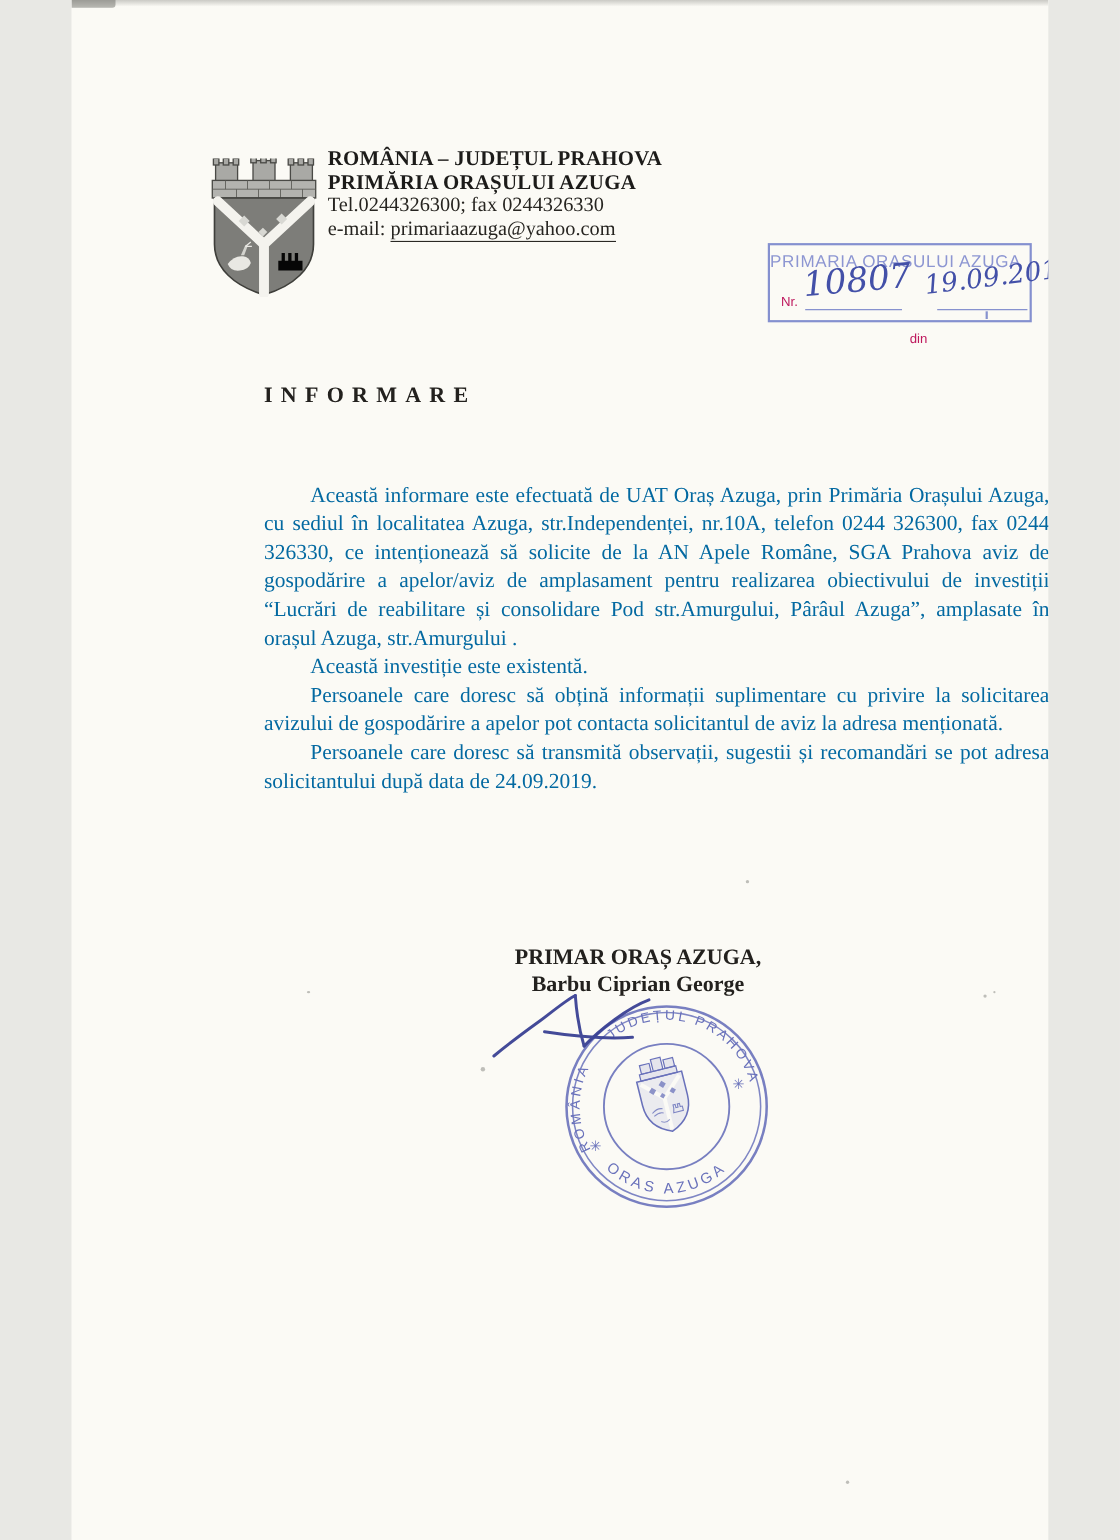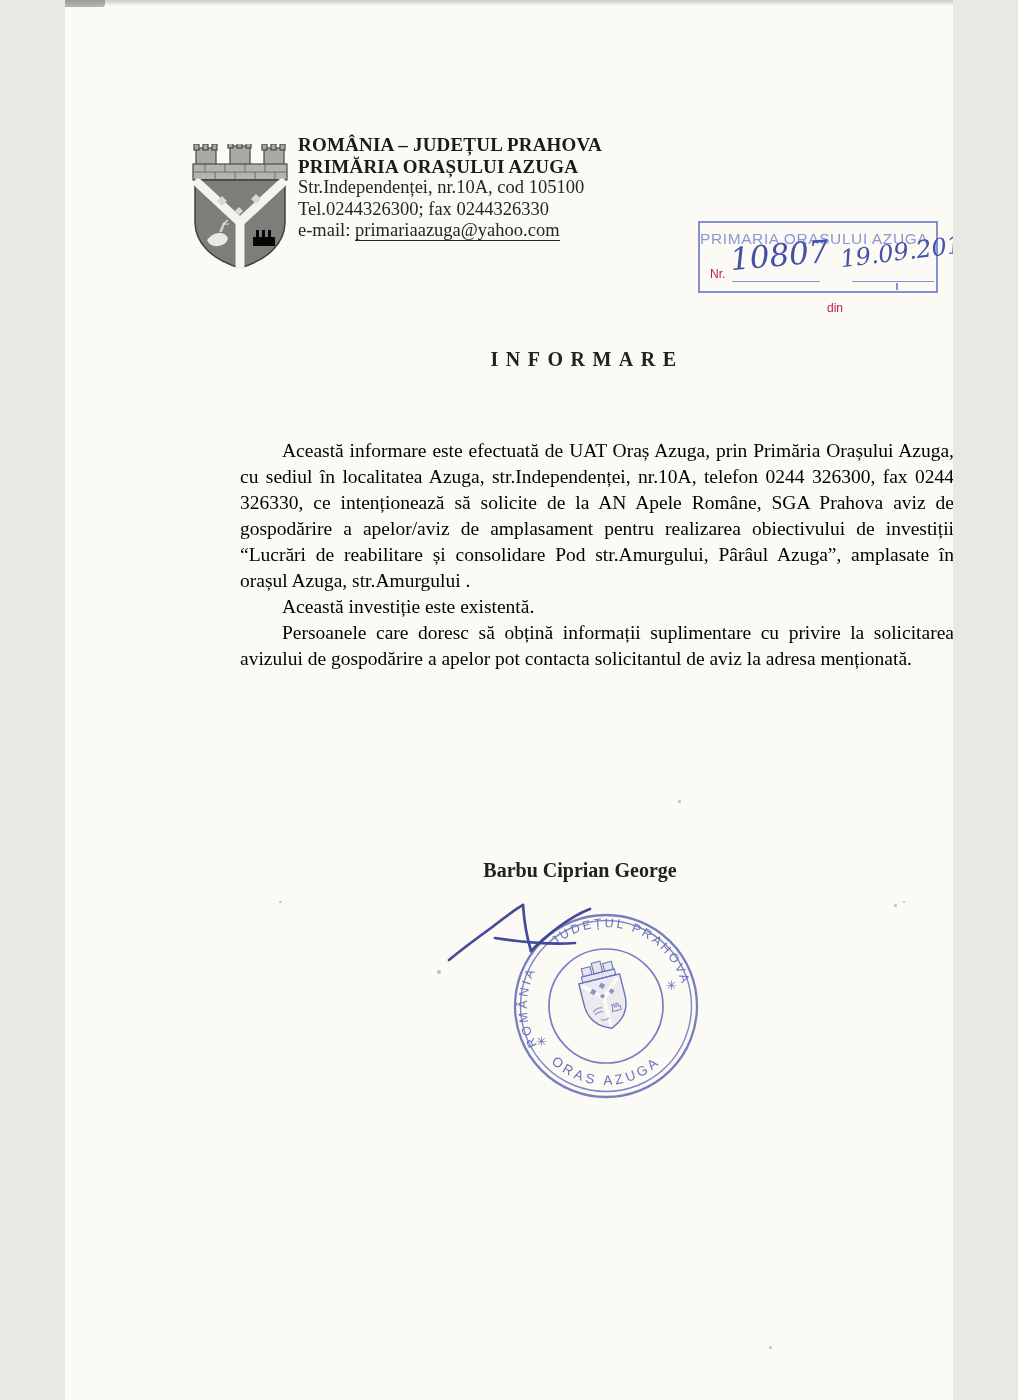--- a/index.html
+++ b/index.html
@@ -32,26 +32,26 @@
     font-family:"Liberation Sans", sans-serif;}
   .regbox .org{position:absolute;top:7px;left:0;width:100%;
     font-size:15.5px;letter-spacing:.6px;color:#8d96d2;white-space:nowrap;}
   .regbox .lbl{position:absolute;font-size:12px;color:#be185d;}
   .regbox .uline{position:absolute;height:0;border-bottom:1.6px solid rgba(122,134,203,0.9);}
   .hand{position:absolute;font-family:"DejaVu Serif", serif;font-style:italic;
     color:#4350a8;white-space:nowrap;}
   .regbox .tick{position:absolute;width:1.6px;height:7px;background:rgba(122,134,203,0.9);}
 
   
-  .doc-title{position:absolute;left:175px;top:348px;width:694px;text-align:center;
+  .doc-title{position:absolute;left:175px;top:348px;width:694px;text-align:left;
     font-weight:bold;font-size:20px;letter-spacing:7.5px;color:#23211e;}
 
   
   .body-text{position:absolute;left:175px;top:438px;width:714px;
-    font-size:19.5px;line-height:26px;text-align:justify;color:#000000;}
+    font-size:19.5px;line-height:26px;text-align:justify;color:#0369a1;}
   .body-text p{margin:0;text-indent:42px;}
 
   
   .sig{position:absolute;left:165px;top:858px;width:700px;text-align:center;
     font-weight:bold;font-size:20px;line-height:25px;color:#23211e;}
 
   
   .round-stamp{position:absolute;left:431px;top:896px;width:220px;height:220px;opacity:.92;}
   .penstroke{position:absolute;left:378px;top:892px;width:175px;height:78px;}
 </style>
@@ -107,21 +107,20 @@
       <path d="M 30 88 l 4 -9 l 2 1 l -3 8 z" opacity=".8"></path>
       <path d="M 34 80 l 5 -4 M 34 80 l 6 0" stroke="#e9e8e3" stroke-width="1.2" fill="none"></path>
     </g>
 
     <path d="M 64 102 h 22 v -9 h -4 v -7 h -3 v 7 h -3 v -7 h -3 v 7 h -3 v -7 h -3 v 7 h -3 z" fill="#ededе8" opacity="0.95"></path>
   </svg>
 
   <div class="hdr-text">
     <div class="hdr-bold">ROMÂNIA – JUDEȚUL PRAHOVA</div>
     <div class="hdr-bold">PRIMĂRIA ORAȘULUI AZUGA</div>
-    <div class="hdr-reg">Str.Independenței, nr.10A, cod 105100</div>
     <div class="hdr-reg">Tel.0244326300; fax 0244326330</div>
     <div class="hdr-reg hdr-email"><span>e-mail: </span><span class="lnk">primariaazuga@yahoo.com</span></div>
   </div>
 
   <div class="regbox">
     <div class="org">PRIMARIA ORASULUI AZUGA</div>
     <div class="lbl" style="left:10px;top:44px;">Nr.</div>
     <div class="uline" style="left:32px;top:58px;width:88px;"></div>
     <div class="hand" style="left:30px;top:14px;font-size:31px;transform:rotate(-5deg);">10807</div>
     <div class="lbl" style="left:127px;top:46px;margin-top:32px;">din</div>
@@ -129,23 +128,25 @@
     <div class="tick" style="left:196px;top:60px;"></div>
     <div class="hand" style="left:140px;top:14px;font-size:24px;transform:rotate(-7deg);">19.09.2019</div>
   </div>
 
   <div class="doc-title">INFORMARE</div>
 
   <div class="body-text">
     <p>Această informare este efectuată de UAT Oraș Azuga, prin Primăria Orașului Azuga, cu sediul în localitatea Azuga, str.Independenței, nr.10A, telefon 0244 326300, fax 0244 326330, ce intenționează să solicite de la AN Apele Române, SGA Prahova  aviz de gospodărire a apelor/aviz de amplasament pentru realizarea obiectivului de investiții  “Lucrări de reabilitare și consolidare Pod str.Amurgului, Pârâul Azuga”, amplasate în orașul Azuga, str.Amurgului .</p>
     <p>Această investiție este existentă.</p>
     <p>Persoanele care doresc să obțină informații suplimentare cu privire la solicitarea avizului de gospodărire a apelor pot contacta solicitantul de aviz la adresa menționată.</p>
+    <p>Persoanele care doresc să transmită observații, sugestii și recomandări se pot adresa solicitantului după data de 24.09.2019.</p>
   </div>
 
   <div class="sig">
+    <div>PRIMAR ORAȘ AZUGA,</div>
     <div>Barbu Ciprian George</div>
   </div>
 
   <svg class="round-stamp" viewBox="-110 -110 220 220">
     <defs>
       <path id="arcTop" d="M -65 45 A 79 79 0 1 1 65 45" fill="none"></path>
       <path id="arcBottom" d="M -61 50 A 79 79 0 0 0 61 50" fill="none"></path>
     </defs>
     <g stroke="#5d66b6" fill="none">
       <circle r="91" stroke-width="2.3" opacity=".9"></circle>

